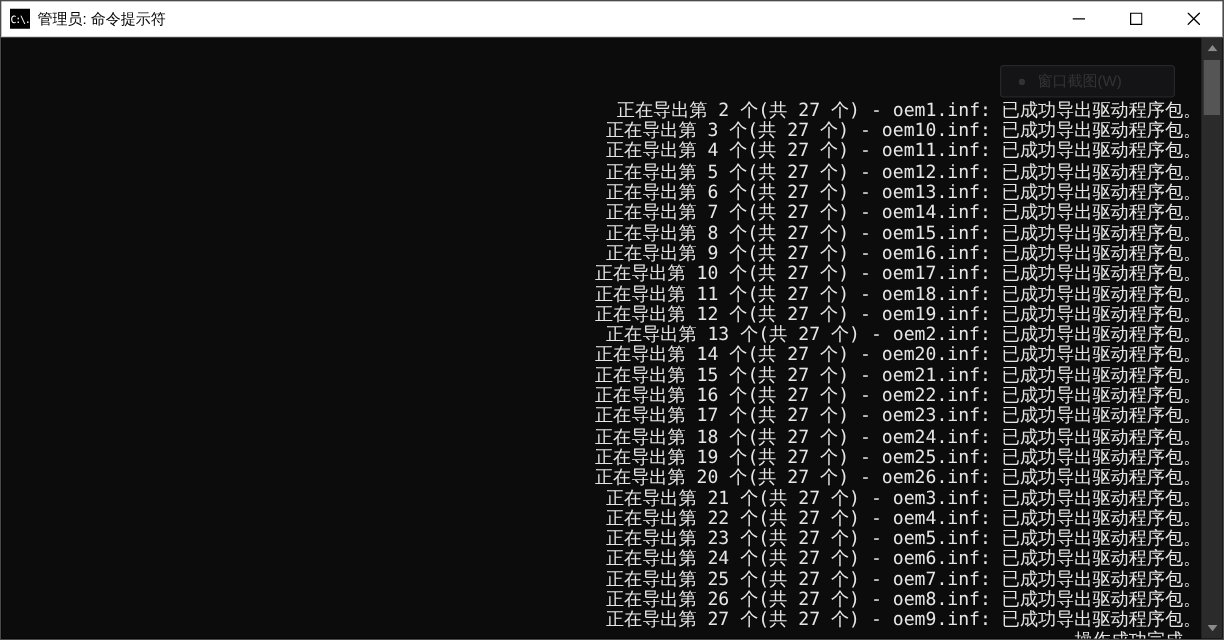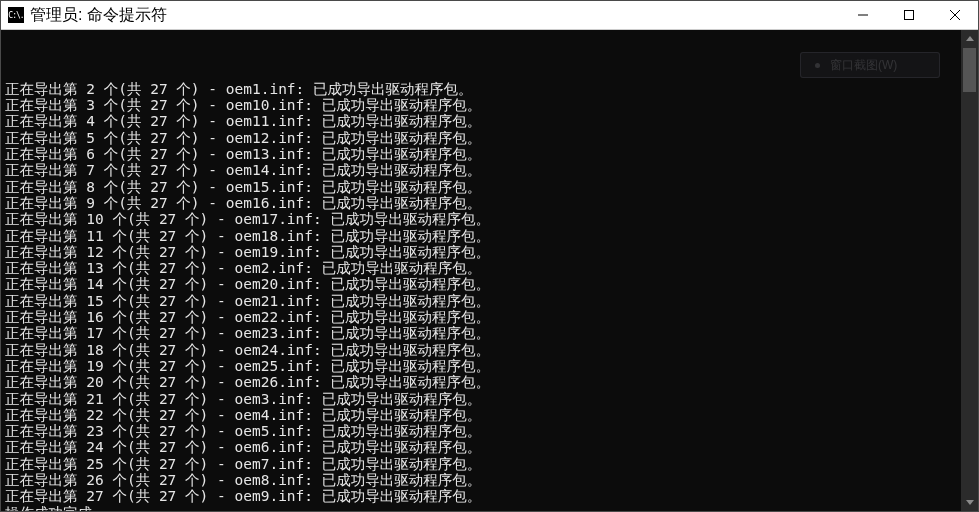--- a/index.html
+++ b/index.html
@@ -35,21 +35,21 @@
       background: #000;
       display: flex;
       align-items: center;
       justify-content: center;
       font-size: 8px;
       color: #fff;
       font-family: Consolas, monospace;
       letter-spacing: -1px;
     }
     .title-text {
-      font-size: 16px;
+      font-size: 12px;
       color: #000;
       flex: 1;
     }
     .win-controls {
       display: flex;
       height: 100%;
     }
     .win-btn {
       width: 46px;
       height: 100%;
@@ -57,20 +57,21 @@
       align-items: center;
       justify-content: center;
       color: #000;
     }
     .win-btn svg { display: block; }
     .client {
       flex: 1;
       display: flex;
       background: #000;
       overflow: hidden;
+      text-align: right;
     }
     .console {
       flex: 1;
       background: #0c0c0c;
       color: #e6e6e6;
       font-family: "NSimSun","SimSun","MS Gothic",Consolas,monospace;
       font-size: 14.5px;
       line-height: 16.3px;
       padding: 2px 0 0 4px;
       white-space: pre;

